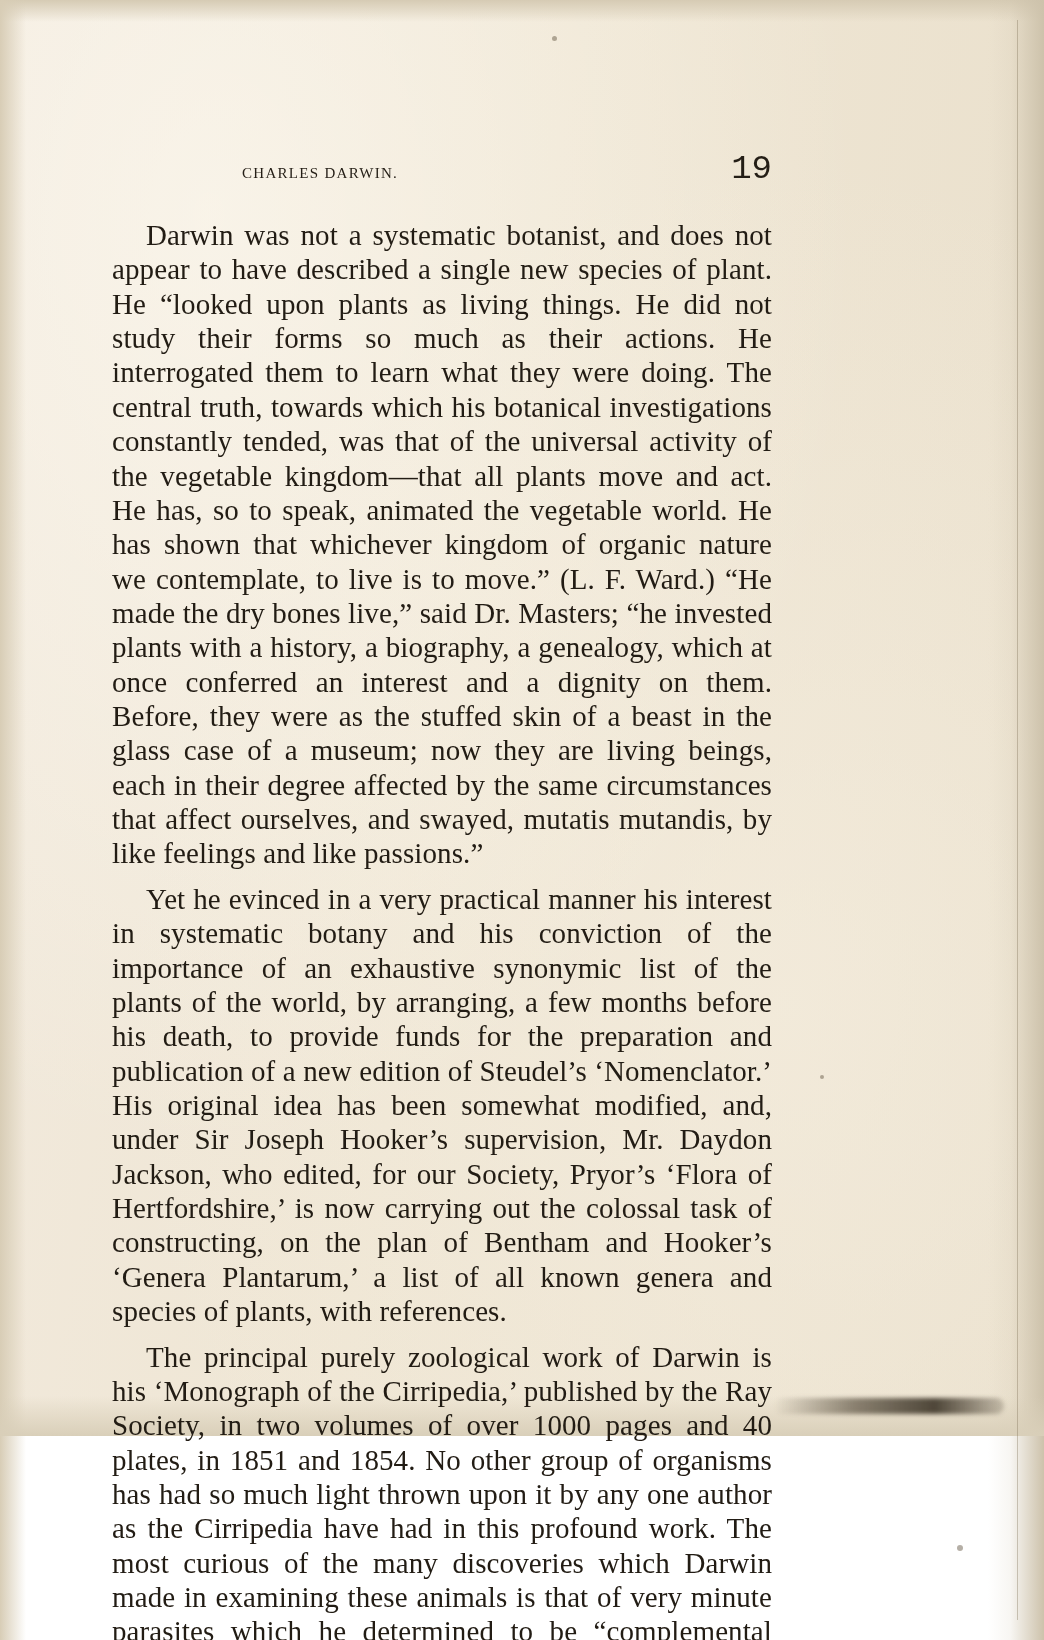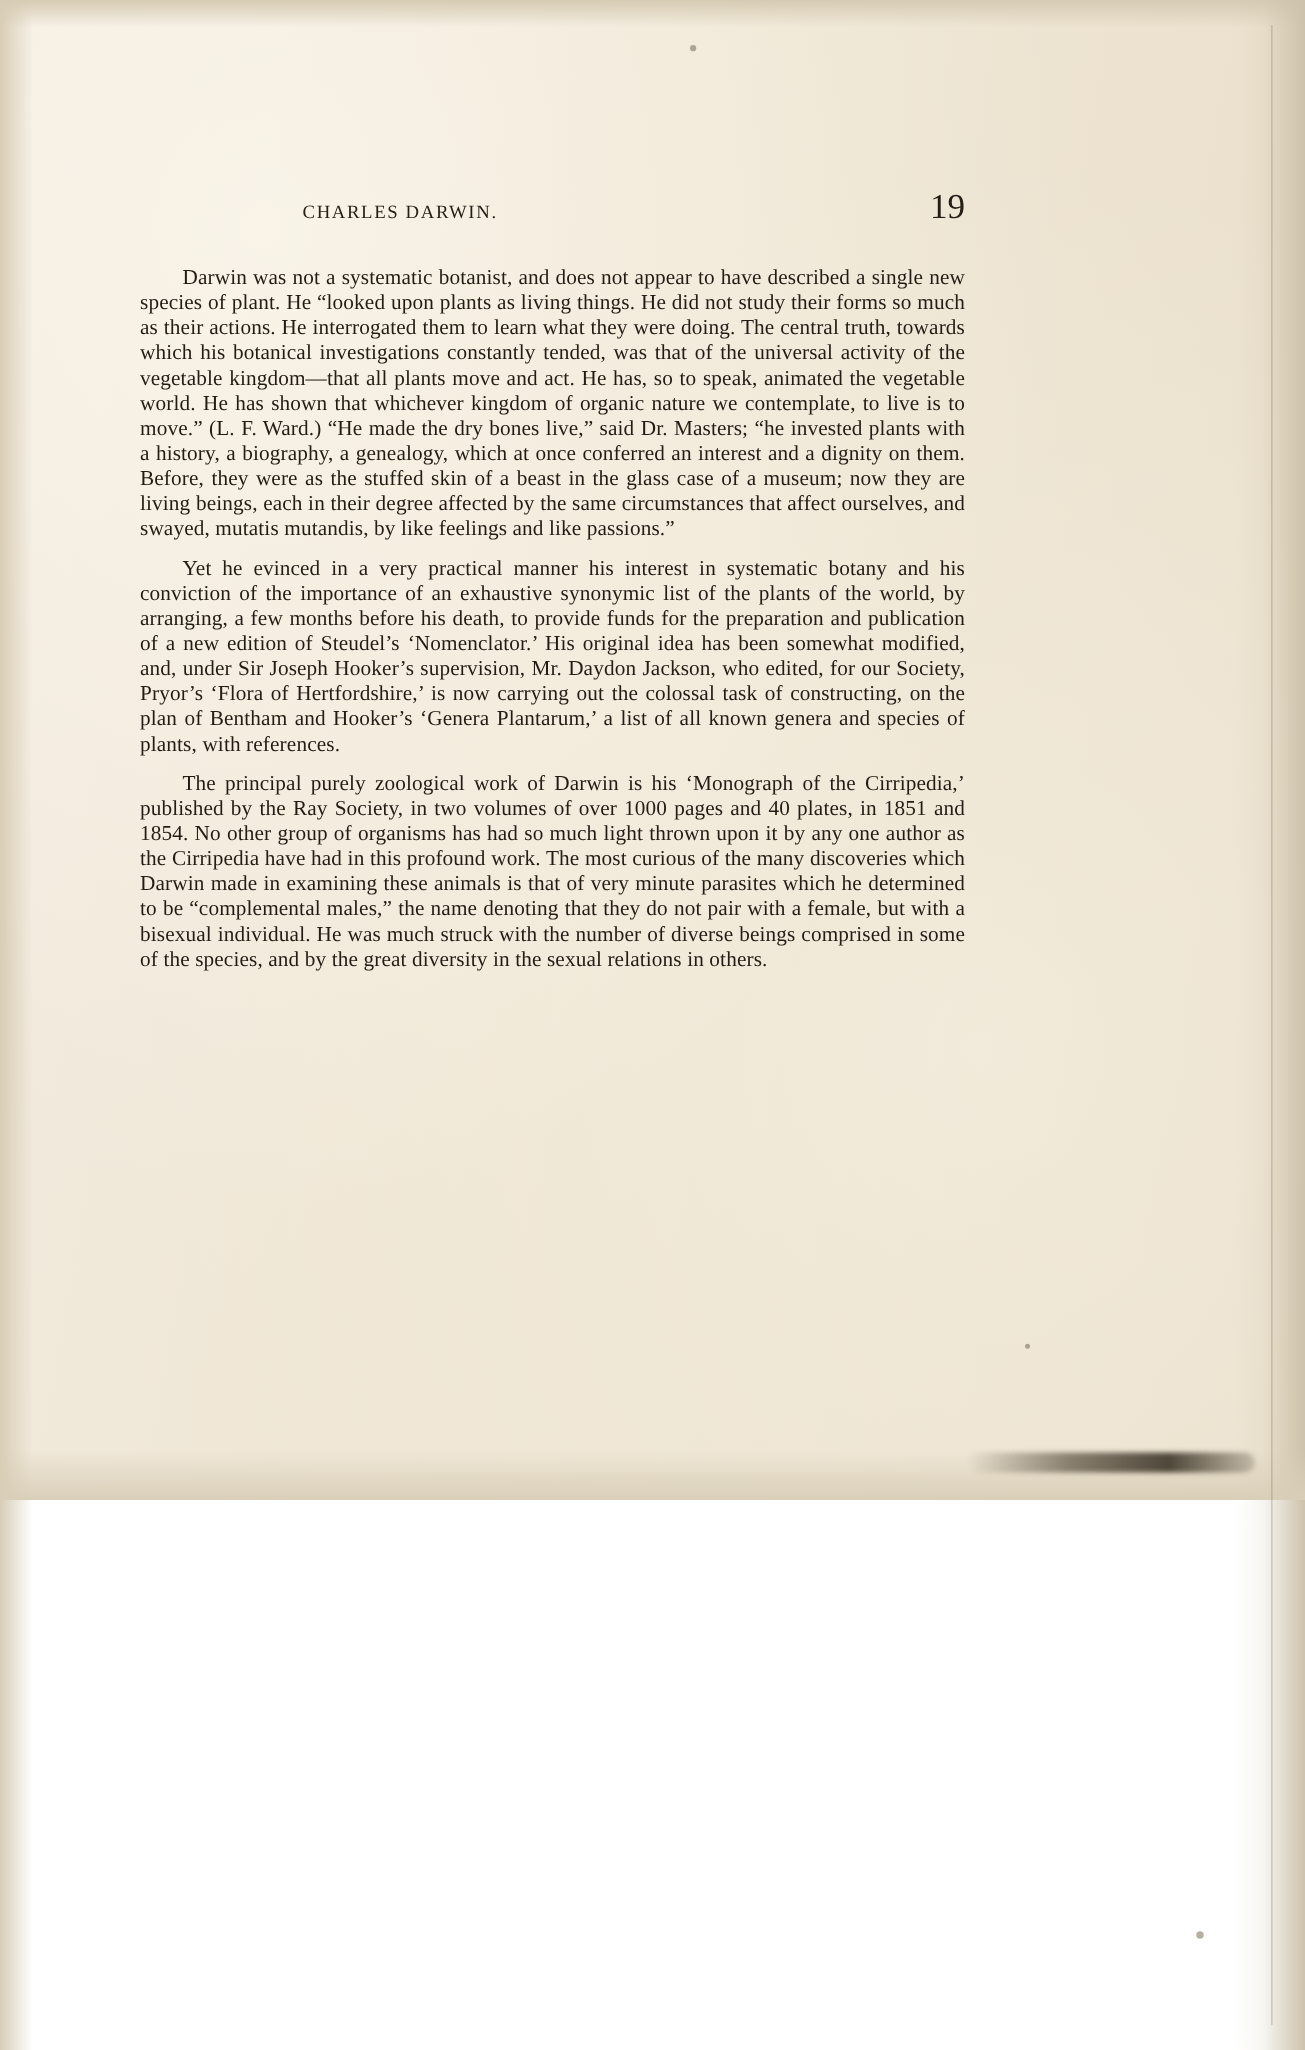--- a/index.html
+++ b/index.html
@@ -9,21 +9,21 @@
   }
   body {
     width: 1044px;
     height: 1640px;
     overflow: hidden;
     font-family: "Liberation Serif", serif;
   }
   .page {
     position: relative;
     width: 1044px;
-    height: 1200px;
+    height: 1436px;
     background: #efe7d6;
     background-image:
       radial-gradient(ellipse at 20% 15%, rgba(255,252,244,0.55) 0%, rgba(255,252,244,0) 55%),
       radial-gradient(ellipse at 75% 70%, rgba(246,239,225,0.6) 0%, rgba(246,239,225,0) 60%),
       linear-gradient(100deg, #f2eade 0%, #efe6d4 45%, #e9dfcb 100%);
     box-sizing: border-box;
   }
   
   .edge-left {
     position: absolute; left: 0; top: 0; width: 26px; height: 1640px;
@@ -75,27 +75,27 @@
   }
   .rh-title {
     font-size: 15px;
     letter-spacing: 1.3px;
     color: #241e16;
     font-variant: small-caps;
     text-transform: uppercase;
     margin-left: 130px;
   }
   .rh-page {
-    font-size: 28px;
+    font-size: 34px;
     color: #241e16;
-    font-family: Liberation Serif, serif;
+    font-family: Liberation Mono, monospace;
     text-align: center;
   }
   .para {
-    font-size: 17px;
+    font-size: 29px;
     line-height: 1.185;
     color: #221c14;
     text-align: justify;
     text-indent: 34px;
     margin: 0;
     letter-spacing: 0.1px;
   }
   .para + .para { margin-top: 11px; }
 </style>
 </head>

